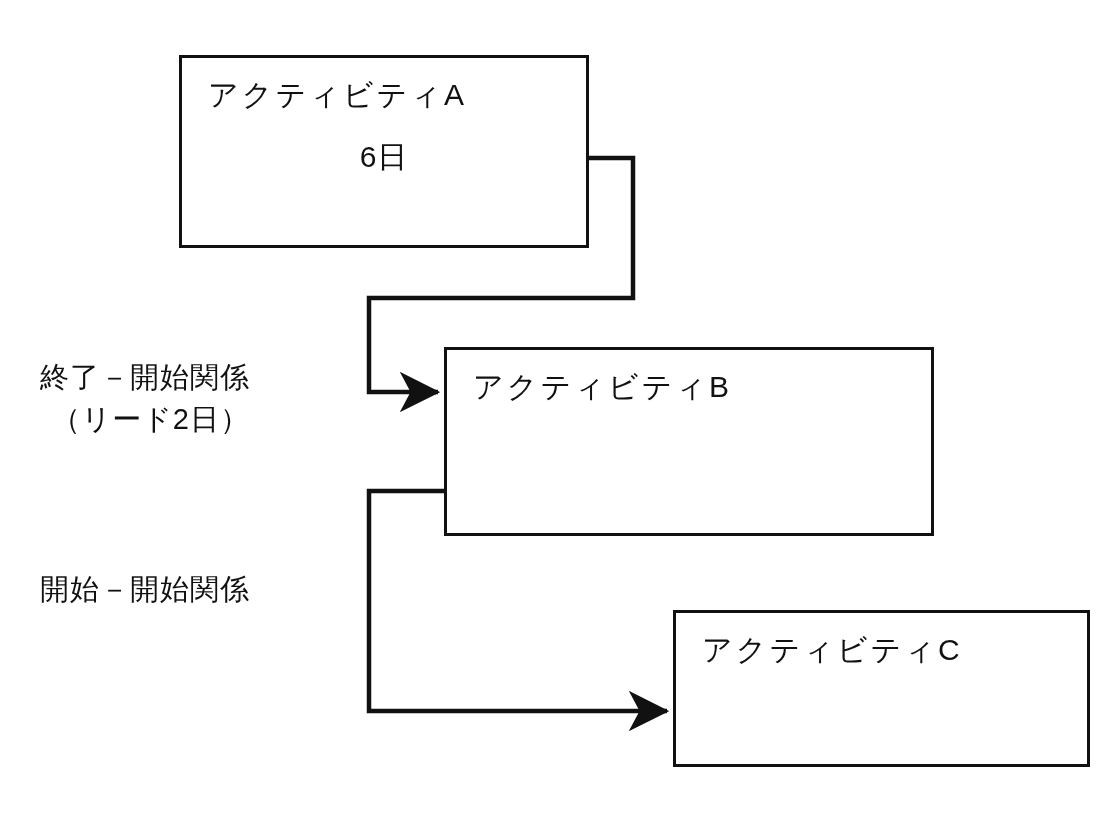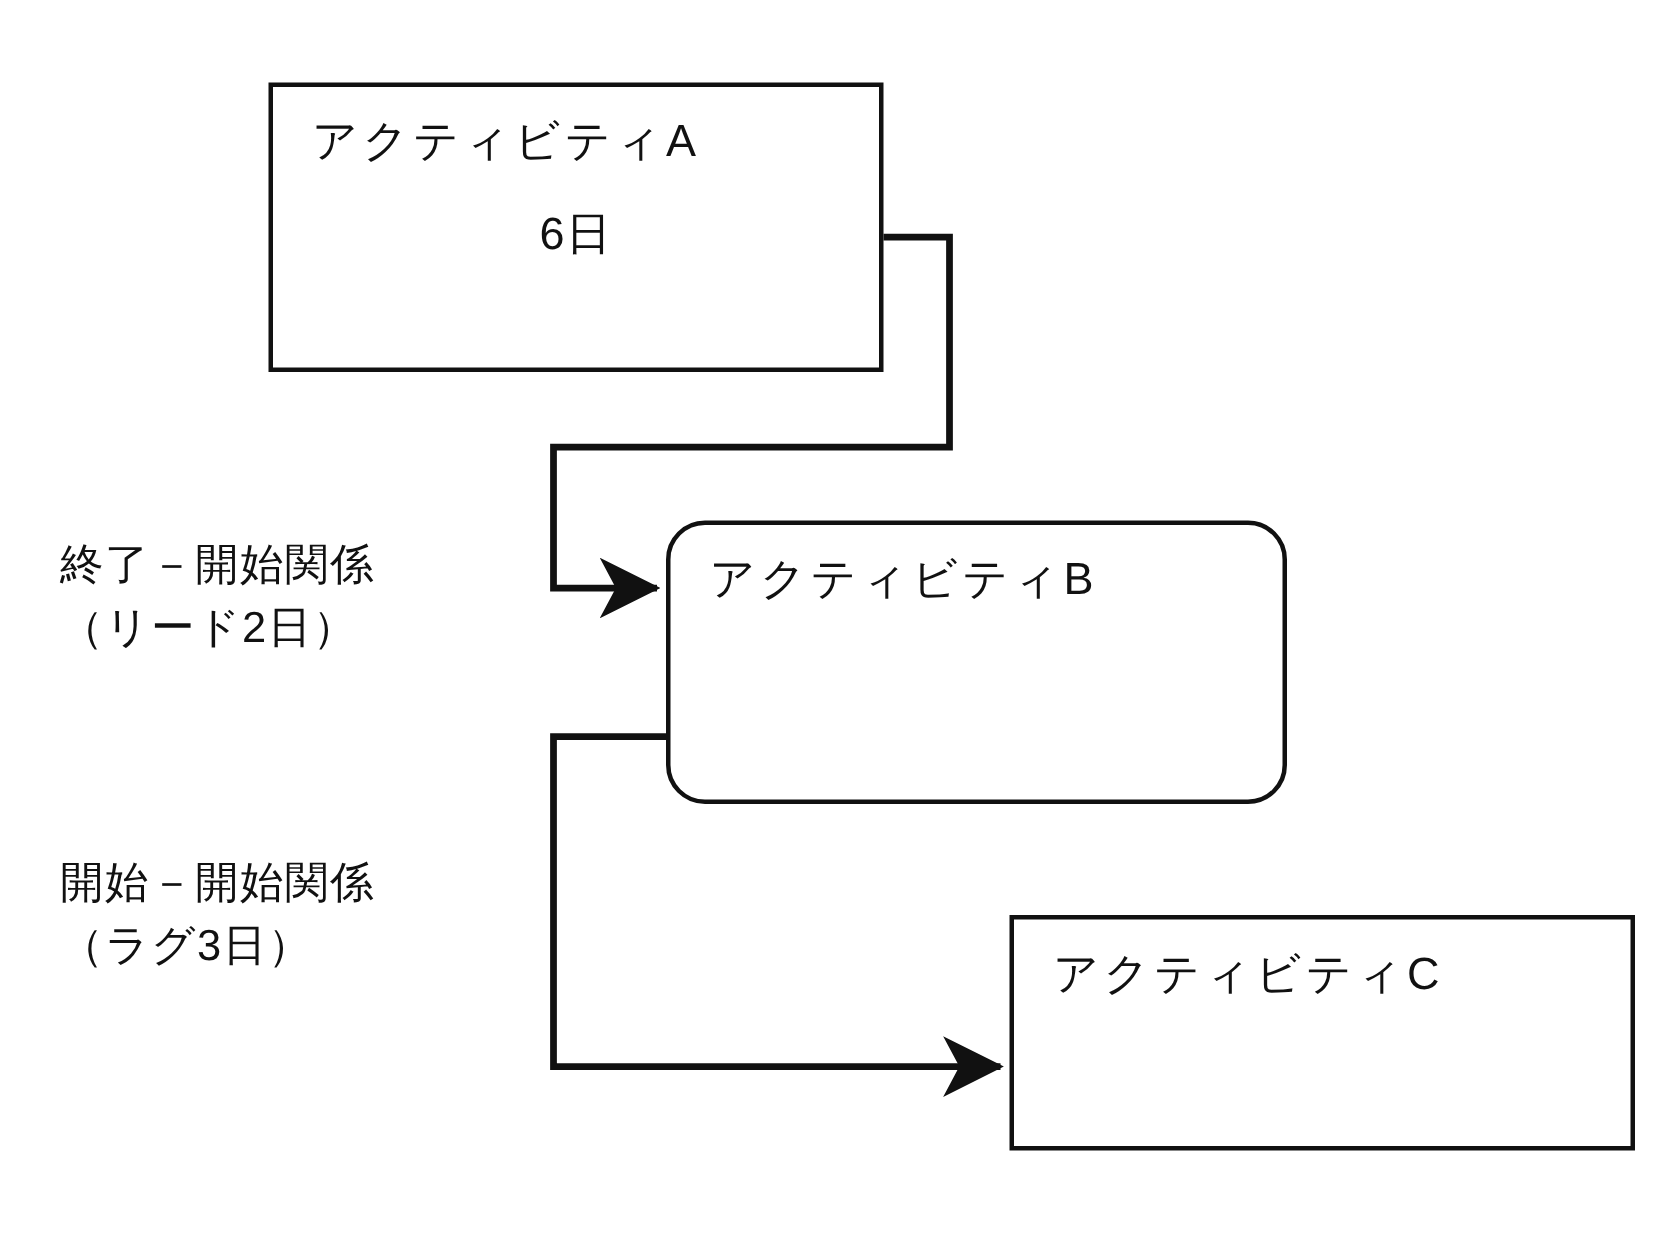--- a/index.html
+++ b/index.html
@@ -51,21 +51,21 @@
     line-height: 1;
   }
   .edge-label {
     position: absolute;
     font-size: 29px;
     line-height: 42px;
     letter-spacing: 1px;
     white-space: nowrap;
   }
   .edge-label .l1 { display: block; }
-  .edge-label .l2 { display: block; text-align: left; }
+  .edge-label .l2 { display: block; text-align: right; }
 </style>
 </head>
 <body>
 
 <div id="canvas">
 
   <svg id="wires" viewBox="0 0 1112 832" xmlns="http://www.w3.org/2000/svg">
     <defs>
       <marker id="arrowhead" markerWidth="9" markerHeight="9" refX="8.5" refY="4.5" orient="auto" markerUnits="strokeWidth">
         <path d="M0,0 L9,4.5 L0,9 L2.4,4.5 Z" fill="#111111"></path>
@@ -75,31 +75,30 @@
     <polyline fill="none" stroke="#111111" stroke-width="4.5" stroke-linejoin="miter" stroke-linecap="butt" marker-end="url(#arrowhead)" points="554,158 633,158 633,298 369,298 369,392 438,392"></polyline>
 
     <polyline fill="none" stroke="#111111" stroke-width="4.5" stroke-linejoin="miter" stroke-linecap="butt" marker-end="url(#arrowhead)" points="444,491 369,491 369,711 667,711"></polyline>
   </svg>
 
   <div class="node" style="left:144px; top:55px; width:410px; height:193px;margin-left:35px;">
     <span class="node-title">アクティビティA</span>
     <span class="node-duration">6日</span>
   </div>
 
-  <div class="node" style="left:444px; top:347px; width:414px; height:189px;border-radius:26px;">
+  <div class="node" style="left:444px; top:347px; width:490px; height:189px;">
     <span class="node-title">アクティビティB</span>
   </div>
 
   <div class="node" style="left:673px; top:610px; width:417px; height:157px;">
     <span class="node-title">アクティビティC</span>
   </div>
 
   <div class="edge-label" style="left:40px; top:318px;margin-top:38px;">
     <span class="l1">終了－開始関係</span>
     <span class="l2">（リード2日）</span>
   </div>
 
   <div class="edge-label" style="left:40px; top:568px;">
     <span class="l1">開始－開始関係</span>
-    <span class="l2">（ラグ3日）</span>
   </div>
 
 </div>
 
 </body></html>

